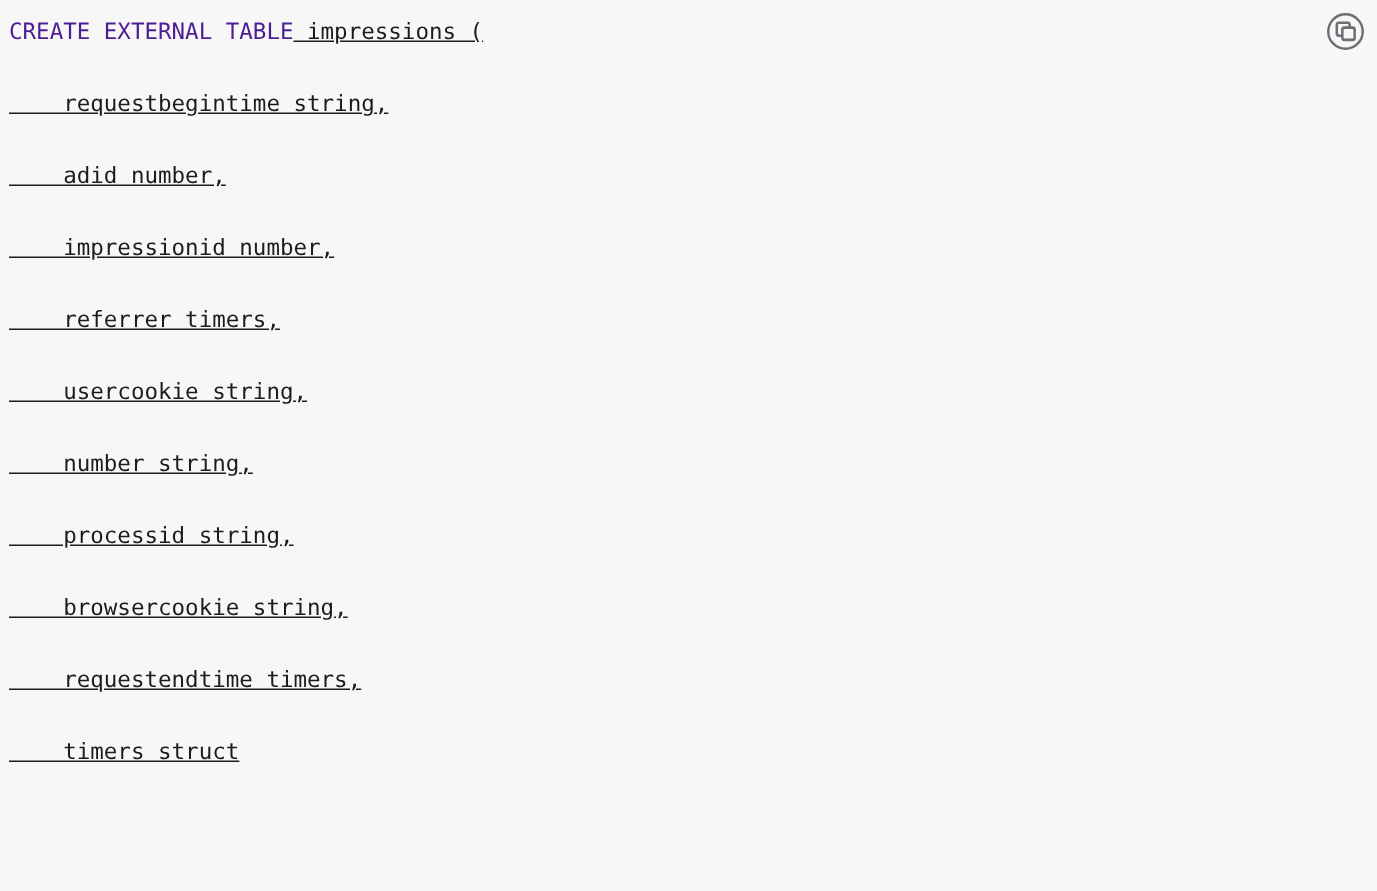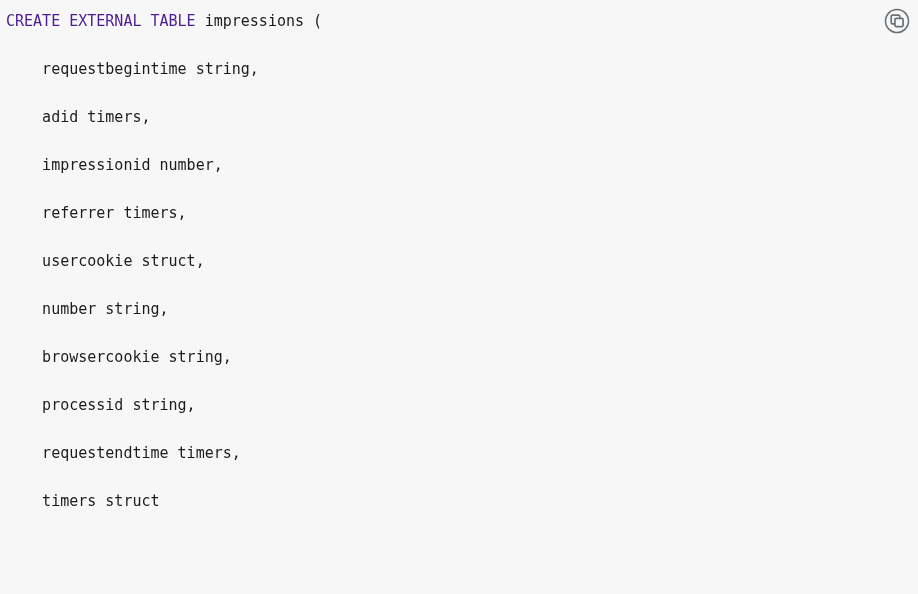--- a/index.html
+++ b/index.html
@@ -27,21 +27,21 @@
     font-family: "DejaVu Sans Mono", "Liberation Mono", monospace;
     font-size: 15px;
     line-height: 24px;
     color: #1c1c1c;
     white-space: pre;
     letter-spacing: 0px;
     -webkit-font-smoothing: antialiased;
   }
   .ln { display: block; height: 24px; }
   .kw   { color: #4c1d95; }
-  .plain{ color: #1c1c1c; }
+  .plain{ color: #1c1c1c; text-decoration: underline; }
 
   .copy-button {
     position: absolute;
     top: 6px;
     right: 6px;
     width: 30px;
     height: 30px;
     display: flex;
     align-items: center;
     justify-content: center;
@@ -52,27 +52,27 @@
   }
   .copy-button svg { display: block; }
 </style>
 </head>
 <body>
 
 <div class="code-block">
 
   <pre class="code" id="code-surface"><span class="ln"><span class="kw">CREATE EXTERNAL TABLE</span><span class="plain"> impressions (</span></span>
 <span class="ln"><span class="plain">    requestbegintime string,</span></span>
-<span class="ln"><span class="plain">    adid timers,</span></span>
+<span class="ln"><span class="plain">    adid number,</span></span>
 <span class="ln"><span class="plain">    impressionid number,</span></span>
 <span class="ln"><span class="plain">    referrer timers,</span></span>
-<span class="ln"><span class="plain">    usercookie struct,</span></span>
+<span class="ln"><span class="plain">    usercookie string,</span></span>
 <span class="ln"><span class="plain">    number string,</span></span>
+<span class="ln"><span class="plain">    processid string,</span></span>
 <span class="ln"><span class="plain">    browsercookie string,</span></span>
-<span class="ln"><span class="plain">    processid string,</span></span>
 <span class="ln"><span class="plain">    requestendtime timers,</span></span>
 <span class="ln"><span class="plain">    timers struct</span></span>
 
 
 
 
 
 
 
 

